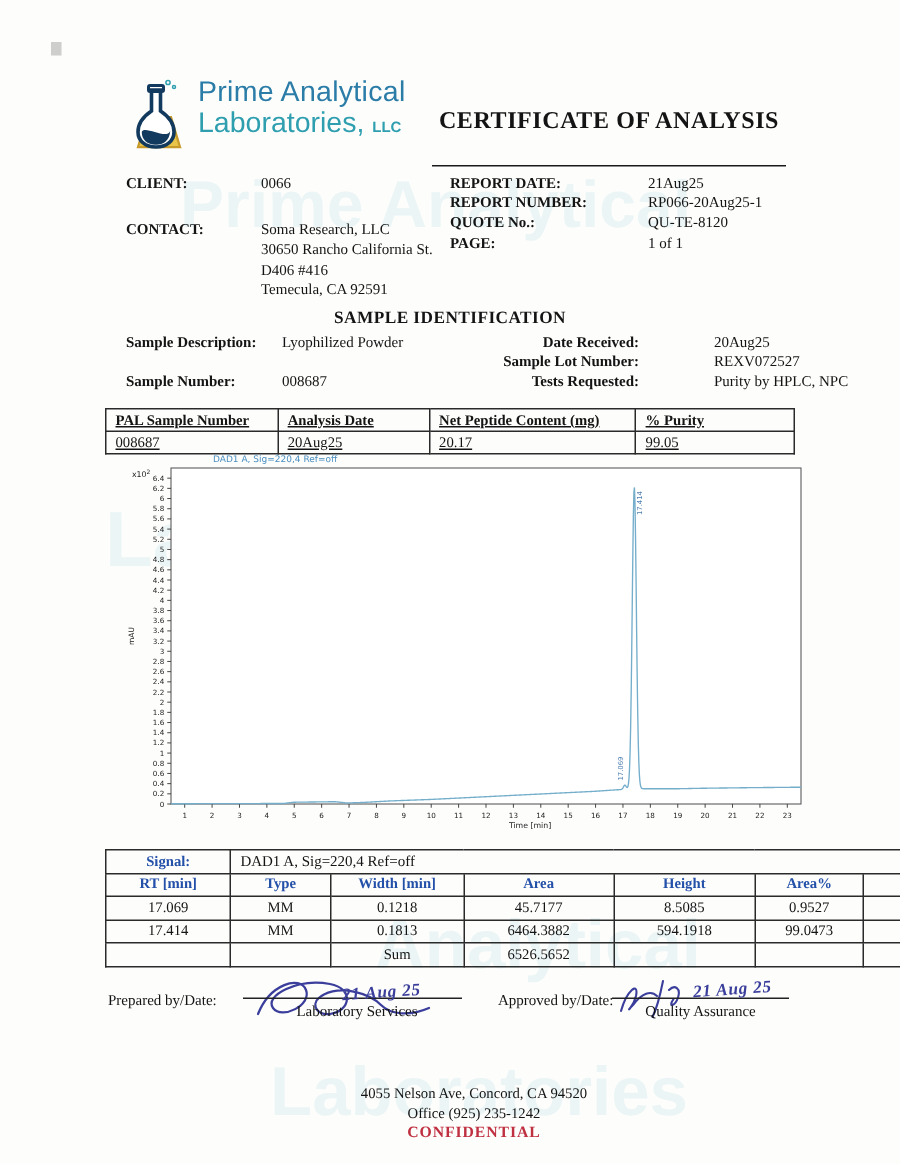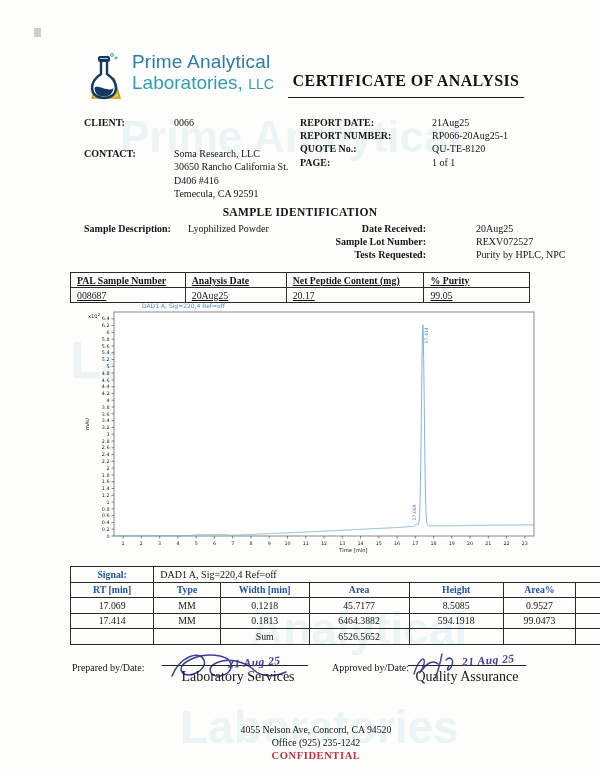--- a/index.html
+++ b/index.html
@@ -7,24 +7,24 @@
         font-family:"Liberation Serif",serif;color:#141414;}
   .wm{position:absolute;font-family:"Liberation Sans",sans-serif;font-weight:bold;
       color:rgba(140,205,214,0.16);white-space:nowrap;pointer-events:none;}
   .scan-artifact{position:absolute;left:34px;top:28px;width:7px;height:9px;background:#b9b9b9;opacity:.7;}
 
   
   .logo{position:absolute;left:84px;top:52px;display:flex;align-items:flex-start;}
   .logo-text{margin-left:4px;line-height:1;}
   .logo-l1{font-family:"Liberation Sans",sans-serif;font-size:19px;color:#2b7da8;letter-spacing:.2px;}
   .logo-l2{font-family:"Liberation Sans",sans-serif;font-size:19px;color:#2f9fb0;margin-top:2px;}
-  .logo-llc{font-size:14px;color:#2f9fb0;font-weight:normal;}
+  .logo-llc{font-size:10px;color:#2f9fb0;font-weight:bold;}
   .coa-title{position:absolute;left:288px;top:72px;width:236px;text-align:center;
              font-weight:bold;font-size:16px;letter-spacing:.4px;border-bottom:1.4px solid #1a1a1a;
-             padding-bottom:7px;}
+             padding-bottom:20px;}
 
   
   .info-left{position:absolute;left:84px;top:116px;display:grid;grid-template-columns:72px auto;
              font-size:10px;line-height:13.2px;gap:18px;}
   .info-right{position:absolute;left:300px;top:116px;display:grid;grid-template-columns:132px auto;
               font-size:10px;line-height:13.2px;}
   .lbl{font-weight:bold;}
 
   
   .sid-title{position:absolute;left:0;top:206px;width:600px;text-align:center;font-weight:bold;
@@ -47,21 +47,21 @@
   .sigtab .sig-val{text-align:left;padding-left:6px;font-size:10px;}
 
   
   .chart{position:absolute;left:82px;top:300px;width:462px;height:262px;}
 
   .note{position:absolute;left:72px;top:644px;font-size:9.8px;}
 
   
   .sig-label{position:absolute;font-size:10px;}
   .sig-line{position:absolute;border-bottom:1px solid #222;}
-  .sig-role{position:absolute;font-size:14px;text-align:center;}
+  .sig-role{position:absolute;font-size:10px;text-align:center;}
   .sig-date{position:absolute;color:#3b3f9b;font-style:italic;font-size:11.5px;transform:rotate(-4deg);
             font-weight:bold;letter-spacing:.5px;}
   .sig-svg{position:absolute;}
 
   
   .footer{position:absolute;left:16px;width:600px;text-align:center;font-size:9.8px;}
   .confidential{font-weight:bold;color:#bf3040;letter-spacing:.6px;font-size:10.5px;}
 </style>
 </head>
 <body>
@@ -118,20 +118,24 @@
     <div>1 of 1</div>
   </div>
 
   <div class="sid-title">SAMPLE IDENTIFICATION</div>
   <div class="sid-left">
     <div class="row">
         <span class="lbl">Sample Description:</span>
         <span>Lyophilized Powder</span>
       </div>
     <div class="row" style="height:13px;"></div>
+    <div class="row">
+        <span class="lbl">Sample Number:</span>
+        <span>008687</span>
+      </div>
   </div>
   <div class="sid-right">
     <div class="row">
         <span class="lbl">Date Received:</span>
         <span>20Aug25</span>
       </div>
     <div class="row">
         <span class="lbl">Sample Lot Number:</span>
         <span>REXV072527</span>
       </div>

